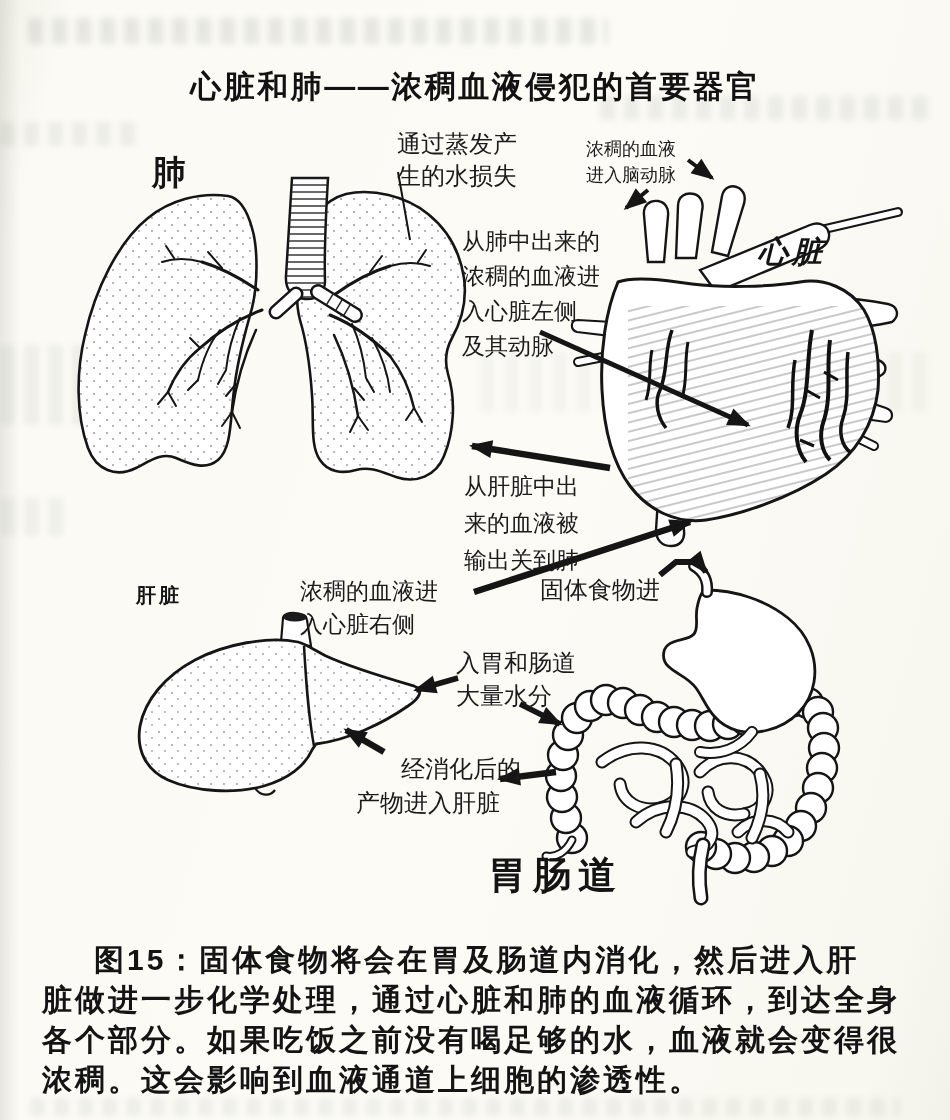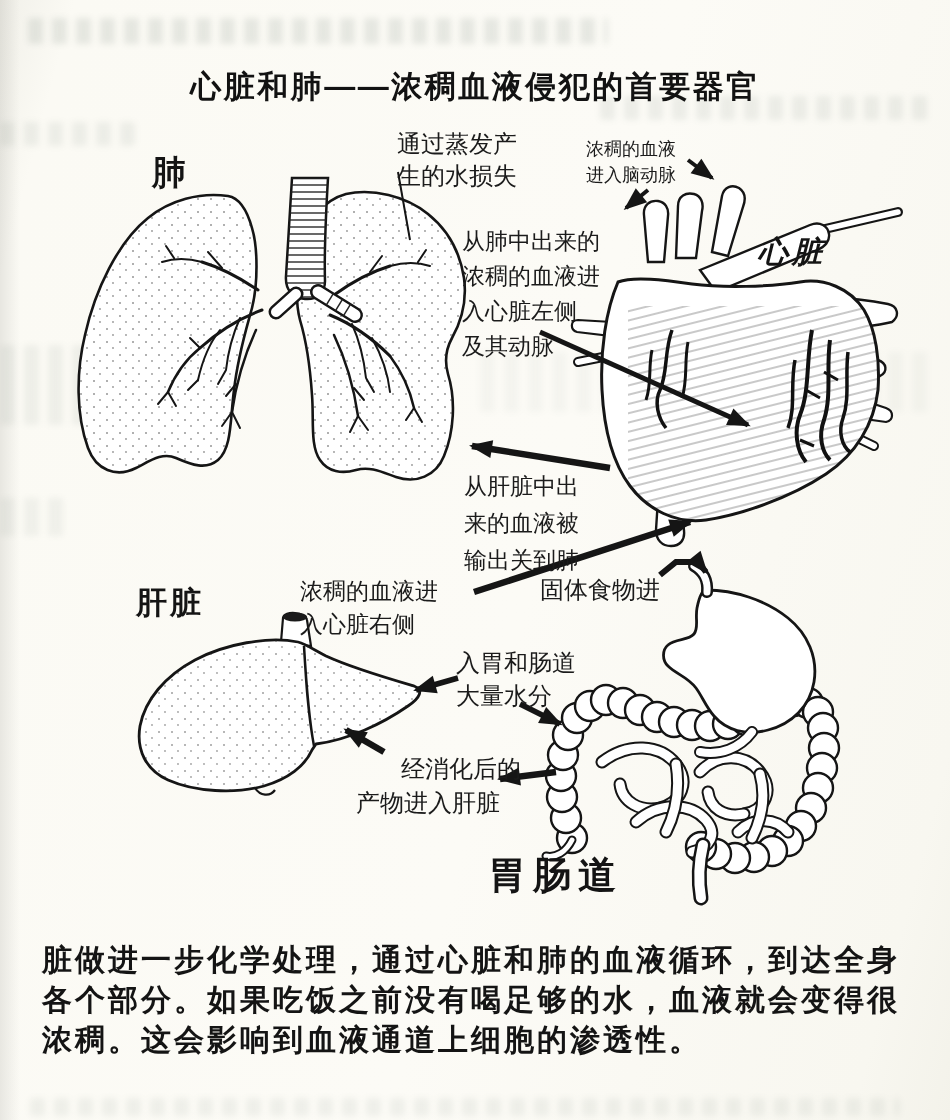--- a/index.html
+++ b/index.html
@@ -293,21 +293,21 @@
     <div>入心脏左侧</div>
     <div>及其动脉</div>
   </div>
 
   <div class="note" style="left:464px;top:468px;font-size:23px;line-height:37px;">
     <div>从肝脏中出</div>
     <div>来的血液被</div>
     <div>输出关到肺</div>
   </div>
 
-  <div class="organ-label" style="left:136px;top:582px;font-size:31px;letter-spacing:3px;text-align:center;">肝脏</div>
+  <div class="organ-label" style="left:136px;top:582px;font-size:20px;letter-spacing:3px;text-align:center;">肝脏</div>
 
   <div class="note" style="left:300px;top:575px;font-size:23px;line-height:33px;">
     <div>浓稠的血液进</div>
     <div>入心脏右侧</div>
   </div>
 
   <div class="note" style="left:540px;top:573px;font-size:24px;line-height:34px;">
     <div>固体食物进</div>
   </div>
 
@@ -317,18 +317,19 @@
   </div>
 
   <div class="note" style="left:356px;top:752px;font-size:24px;line-height:34px;">
     <div style="padding-left:5px;margin-left:40px;">经消化后的</div>
     <div>产物进入肝脏</div>
   </div>
 
   <div class="organ-label" style="left:488px;top:850px;font-size:38px;letter-spacing:7px;">胃肠道</div>
 
   <div class="caption">
+    <div class="cap-line cap-indent">图15：固体食物将会在胃及肠道内消化，然后进入肝</div>
     <div class="cap-line">脏做进一步化学处理，通过心脏和肺的血液循环，到达全身</div>
     <div class="cap-line">各个部分。如果吃饭之前没有喝足够的水，血液就会变得很</div>
     <div class="cap-line">浓稠。这会影响到血液通道上细胞的渗透性。</div>
   </div>
 
 </div>
 
 </body></html>

